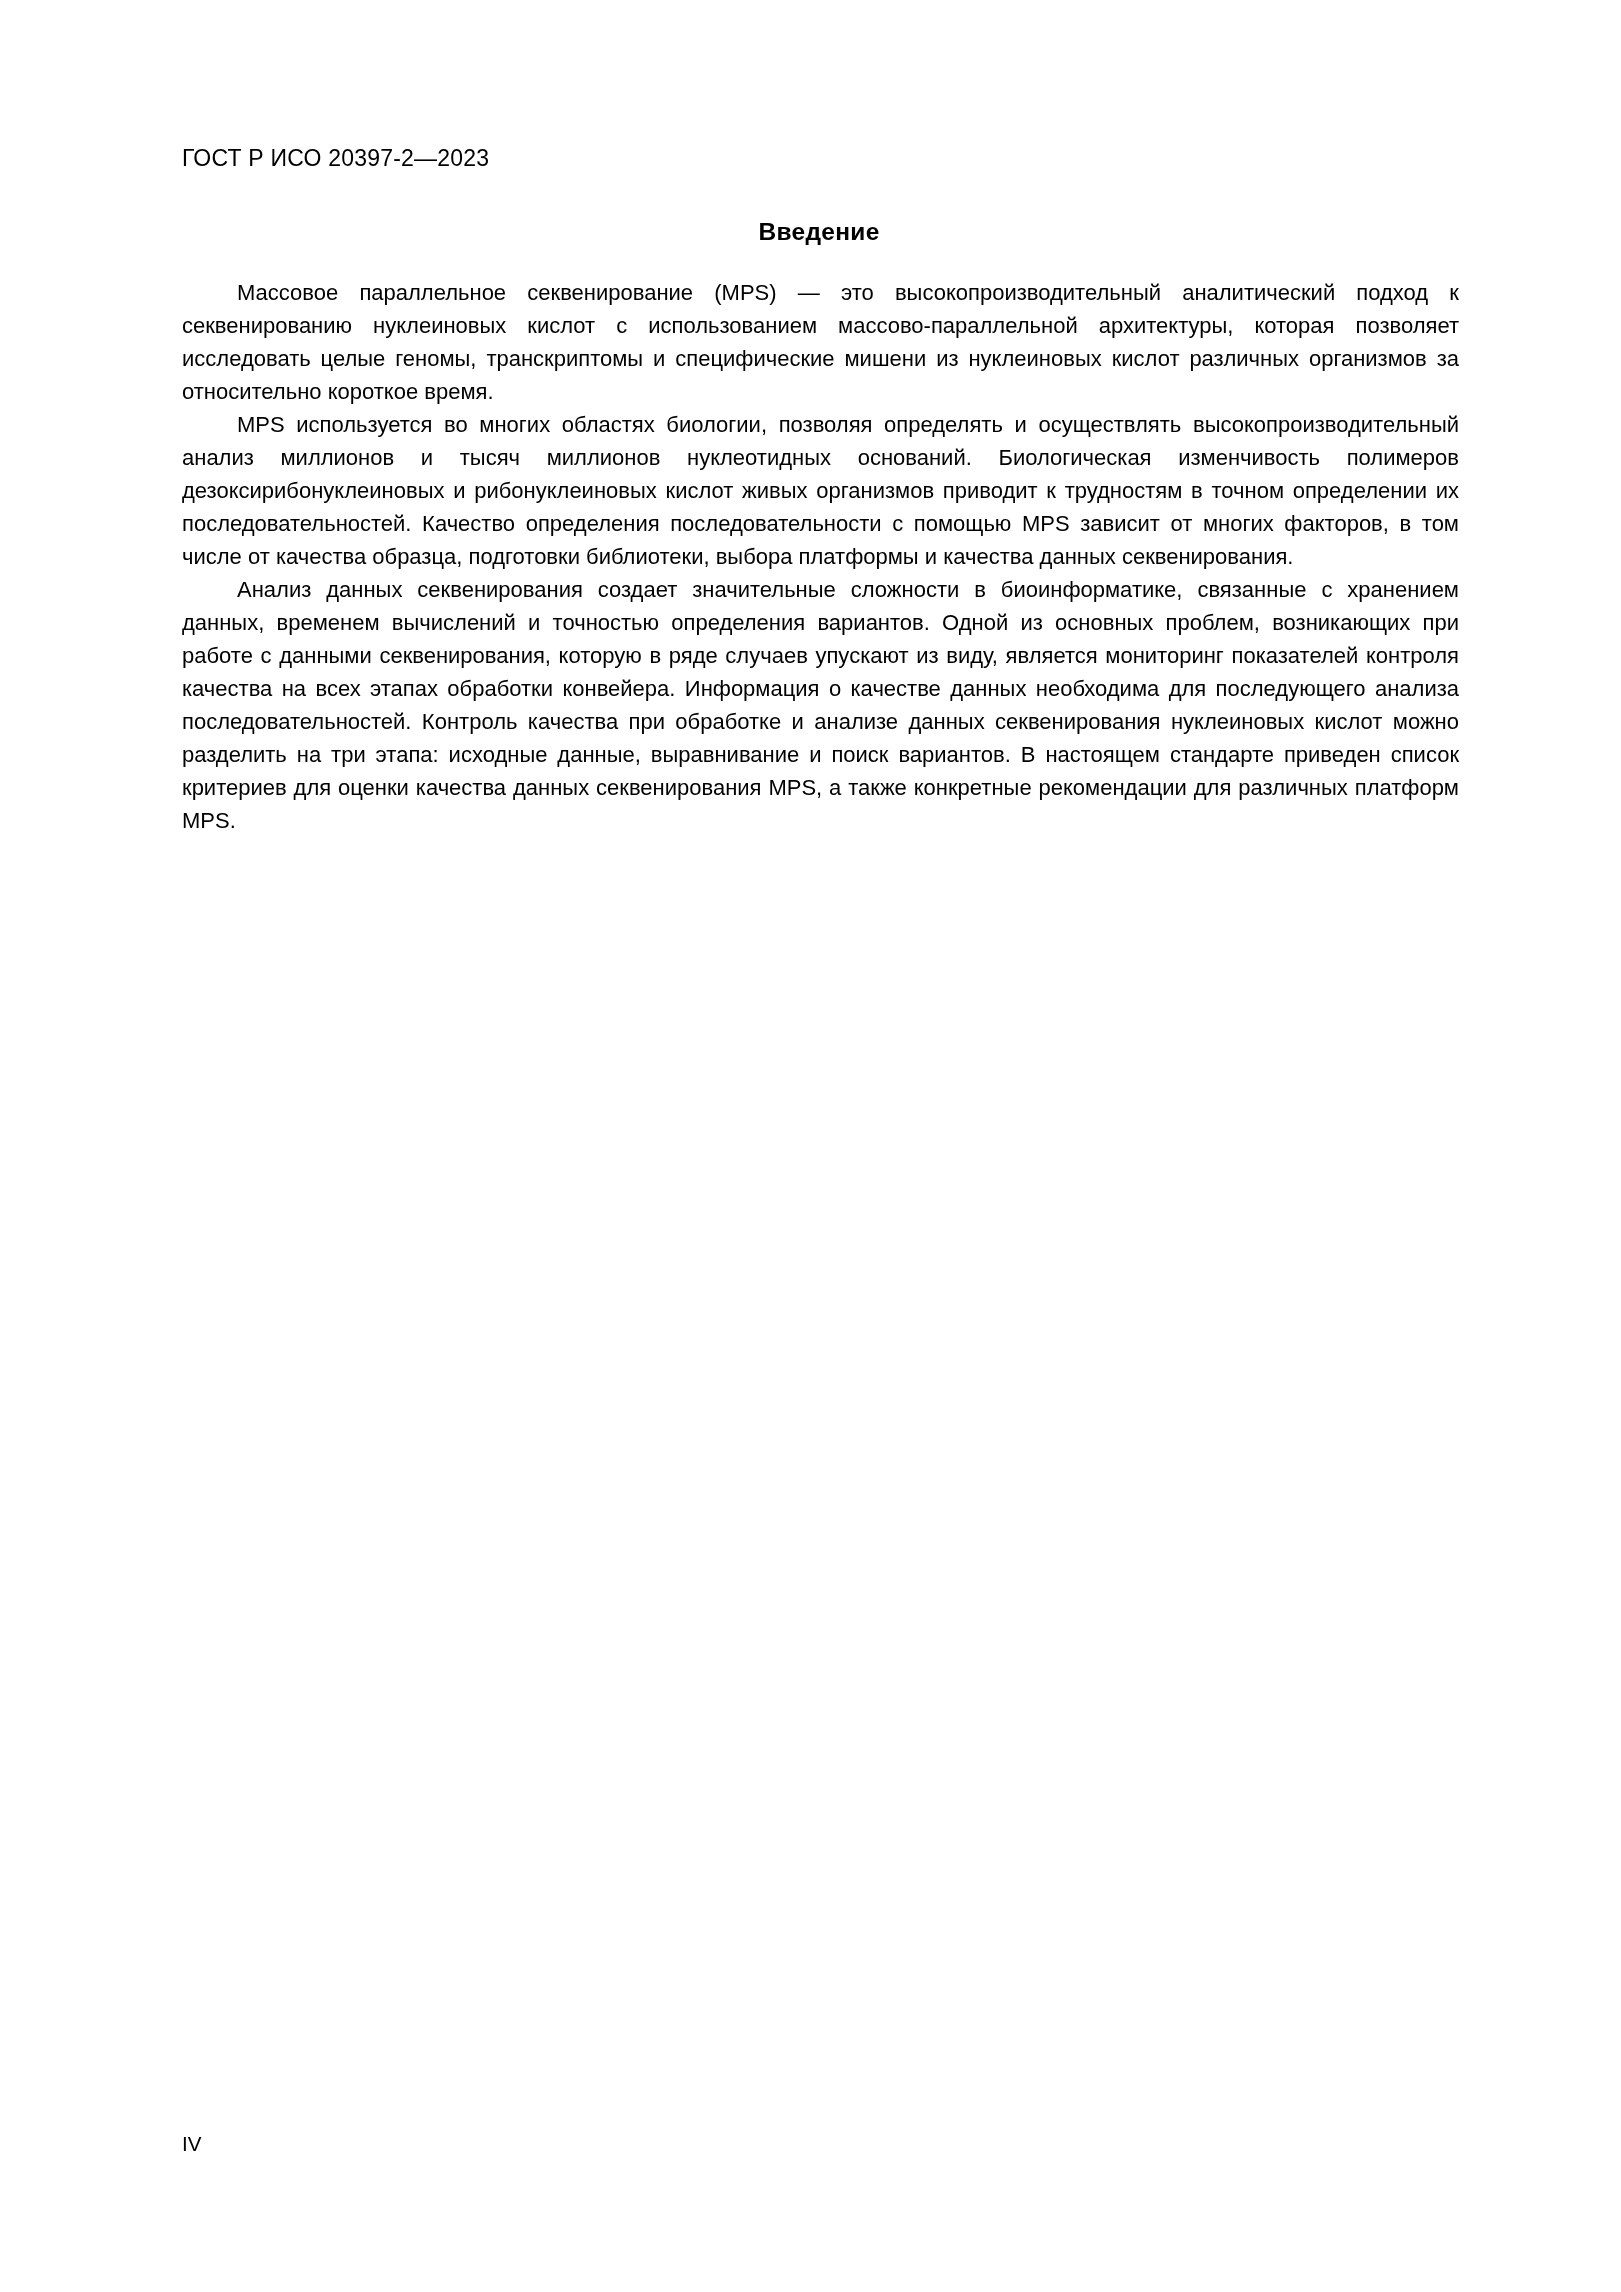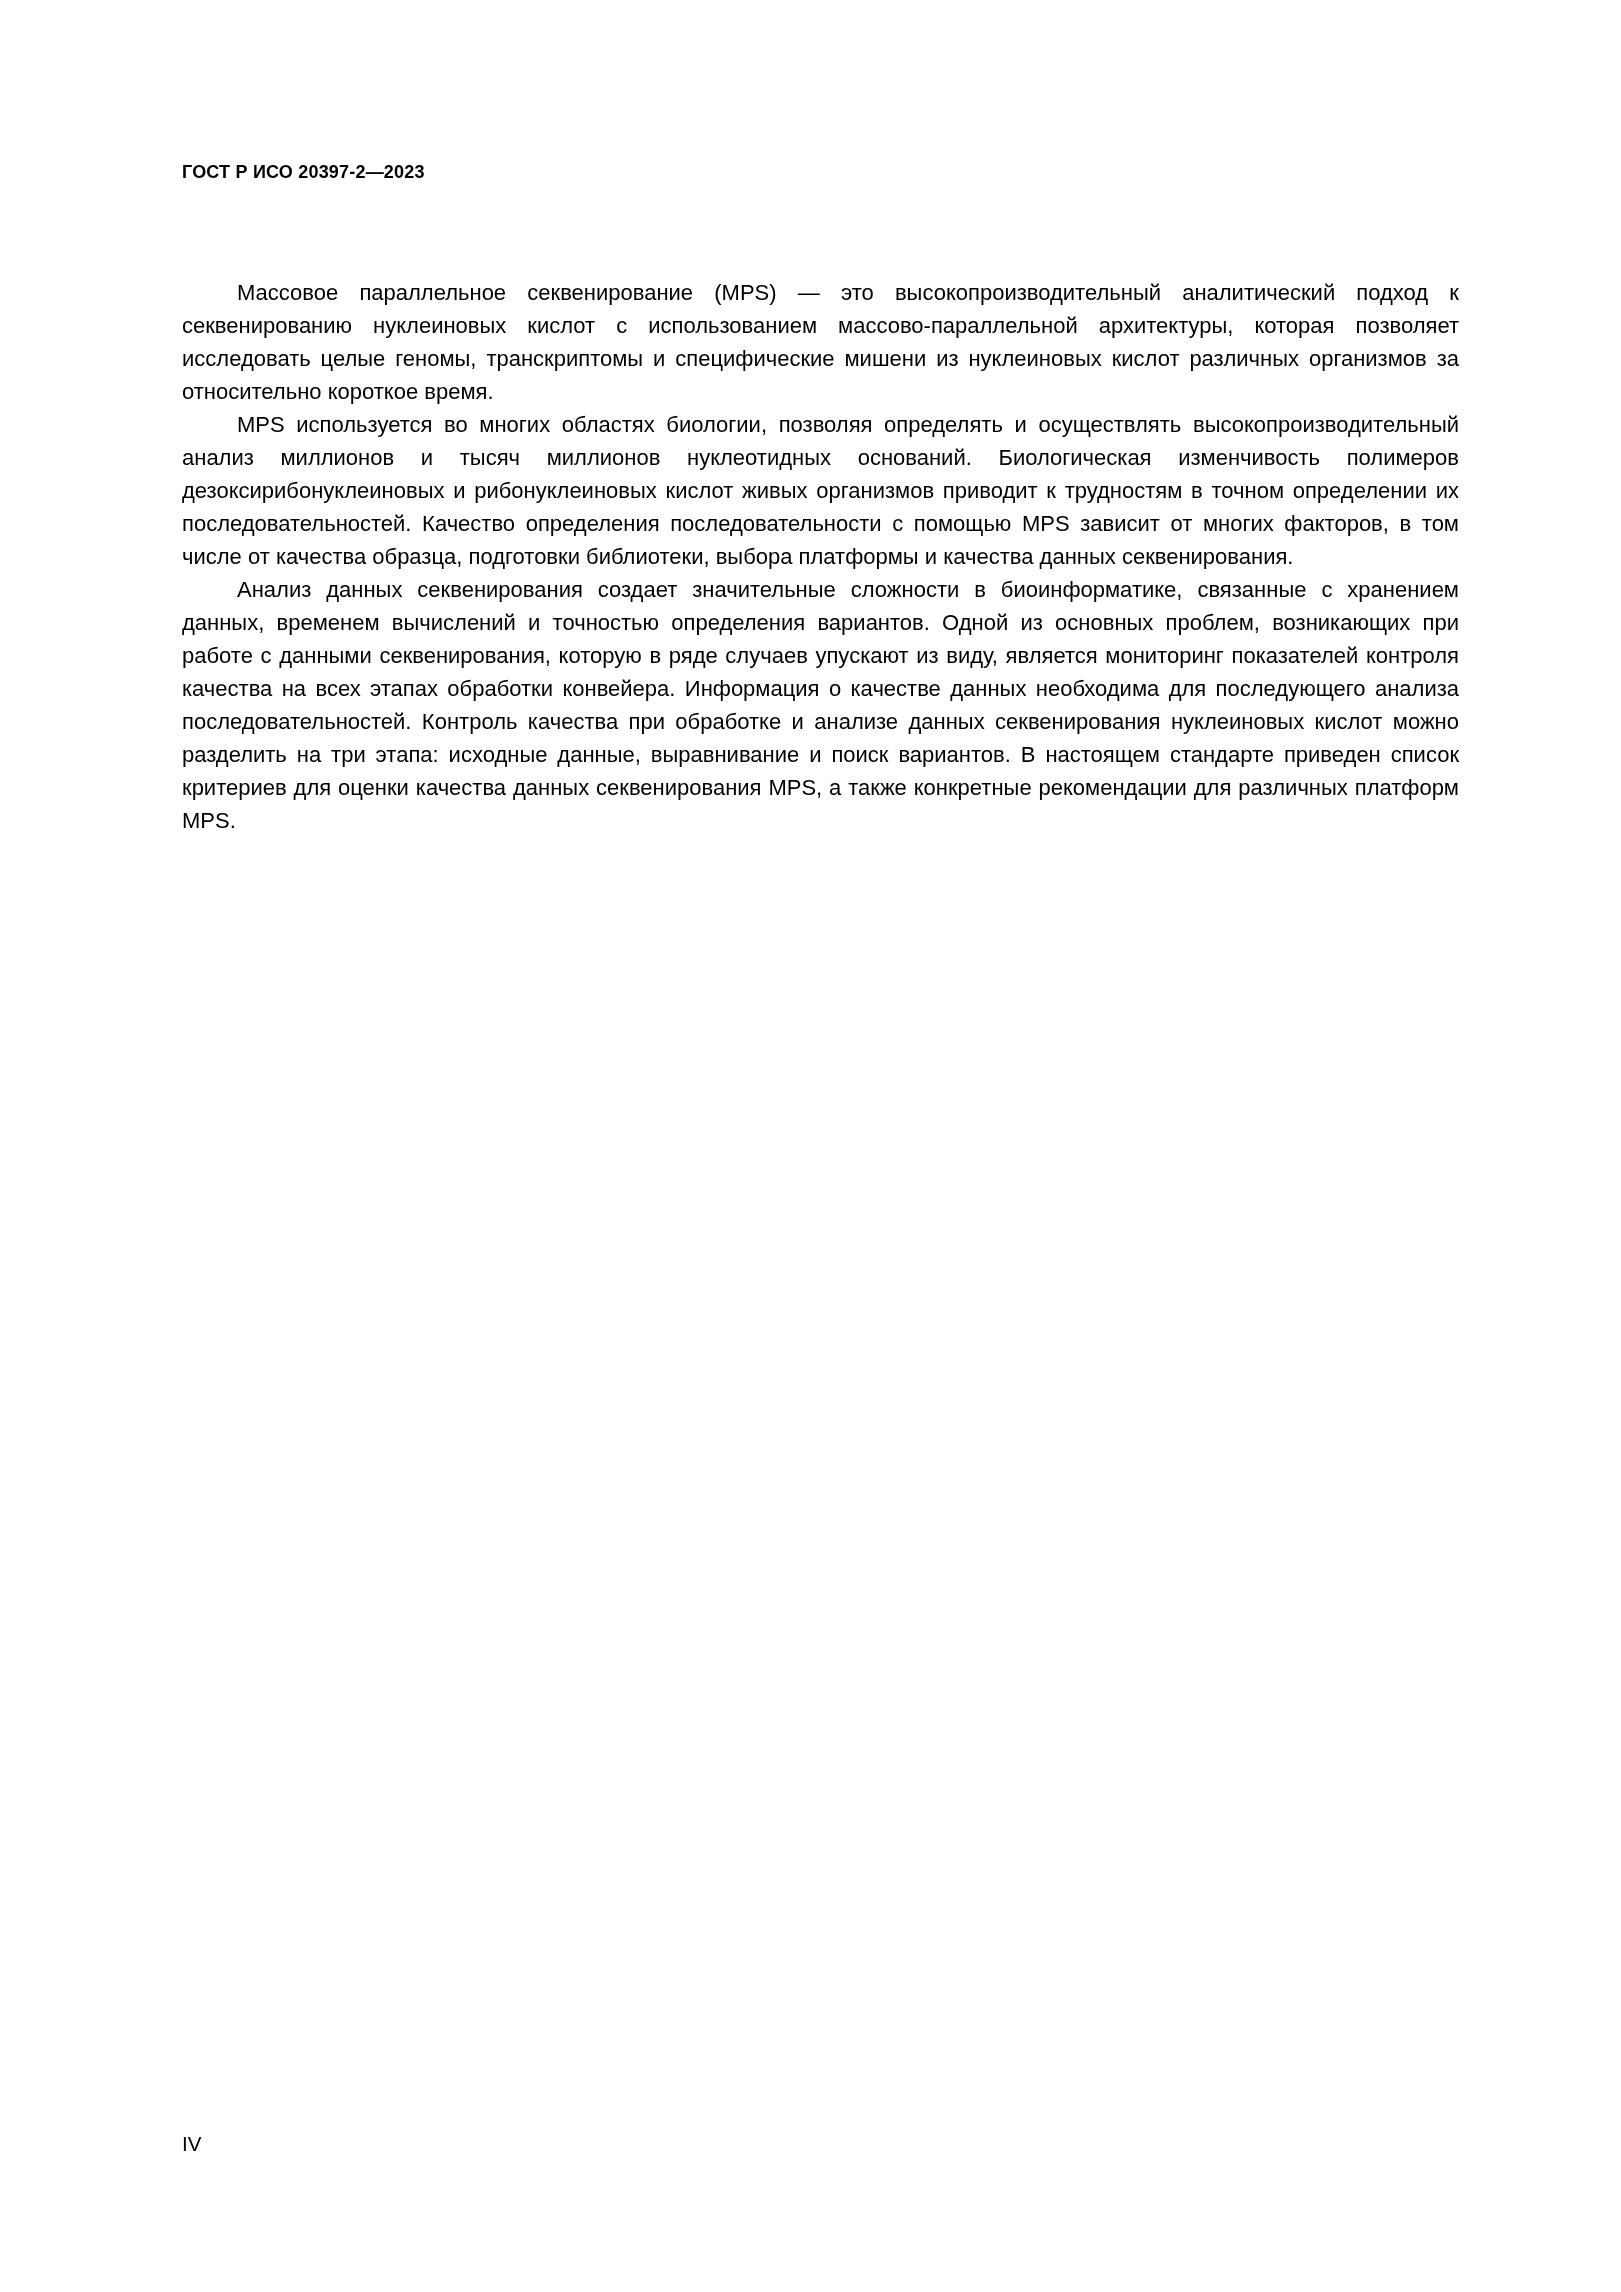--- a/index.html
+++ b/index.html
@@ -16,23 +16,23 @@
     width: 1621px;
     height: 2293px;
     margin: 0 auto;
     background: #ffffff;
     box-sizing: border-box;
     overflow: hidden;
   }
   .doc-header {
     position: absolute;
     left: 182px;
-    top: 162px;
-    font-size: 18px;
-    font-weight: bold;
+    top: 145px;
+    font-size: 23px;
+    font-weight: normal;
     letter-spacing: 0.2px;
     white-space: nowrap;
   }
   .section-title {
     position: absolute;
     left: 182px;
     top: 218px;
     width: 1274px;
     text-align: center;
     font-size: 24.5px;
@@ -62,20 +62,21 @@
     text-align: center;
   }
 </style>
 </head>
 <body>
 
 <div class="page">
 
   <div class="doc-header">ГОСТ Р ИСО 20397-2—2023</div>
 
+  <div class="section-title">Введение</div>
 
   <div class="body-text">
     <p>Массовое параллельное секвенирование (MPS) — это высокопроизводительный аналитический подход к секвенированию нуклеиновых кислот с использованием массово-параллельной архитектуры, которая позволяет исследовать целые геномы, транскриптомы и специфические мишени из нуклеиновых кислот различных организмов за относительно короткое время.</p>
     <p>MPS используется во многих областях биологии, позволяя определять и осуществлять высокопроизводительный анализ миллионов и тысяч миллионов нуклеотидных оснований. Биологическая изменчивость полимеров дезоксирибонуклеиновых и рибонуклеиновых кислот живых организмов приводит к трудностям в точном определении их последовательностей. Качество определения последовательности с помощью MPS зависит от многих факторов, в том числе от качества образца, подготовки библиотеки, выбора платформы и качества данных секвенирования.</p>
     <p>Анализ данных секвенирования создает значительные сложности в биоинформатике, связанные с хранением данных, временем вычислений и точностью определения вариантов. Одной из основных проблем, возникающих при работе с данными секвенирования, которую в ряде случаев упускают из виду, является мониторинг показателей контроля качества на всех этапах обработки конвейера. Информация о качестве данных необходима для последующего анализа последовательностей. Контроль качества при обработке и анализе данных секвенирования нуклеиновых кислот можно разделить на три этапа: исходные данные, выравнивание и поиск вариантов. В настоящем стандарте приведен список критериев для оценки качества данных секвенирования MPS, а также конкретные рекомендации для различных платформ MPS.</p>
   </div>
 
   <div class="page-number">IV</div>
 
 </div>

